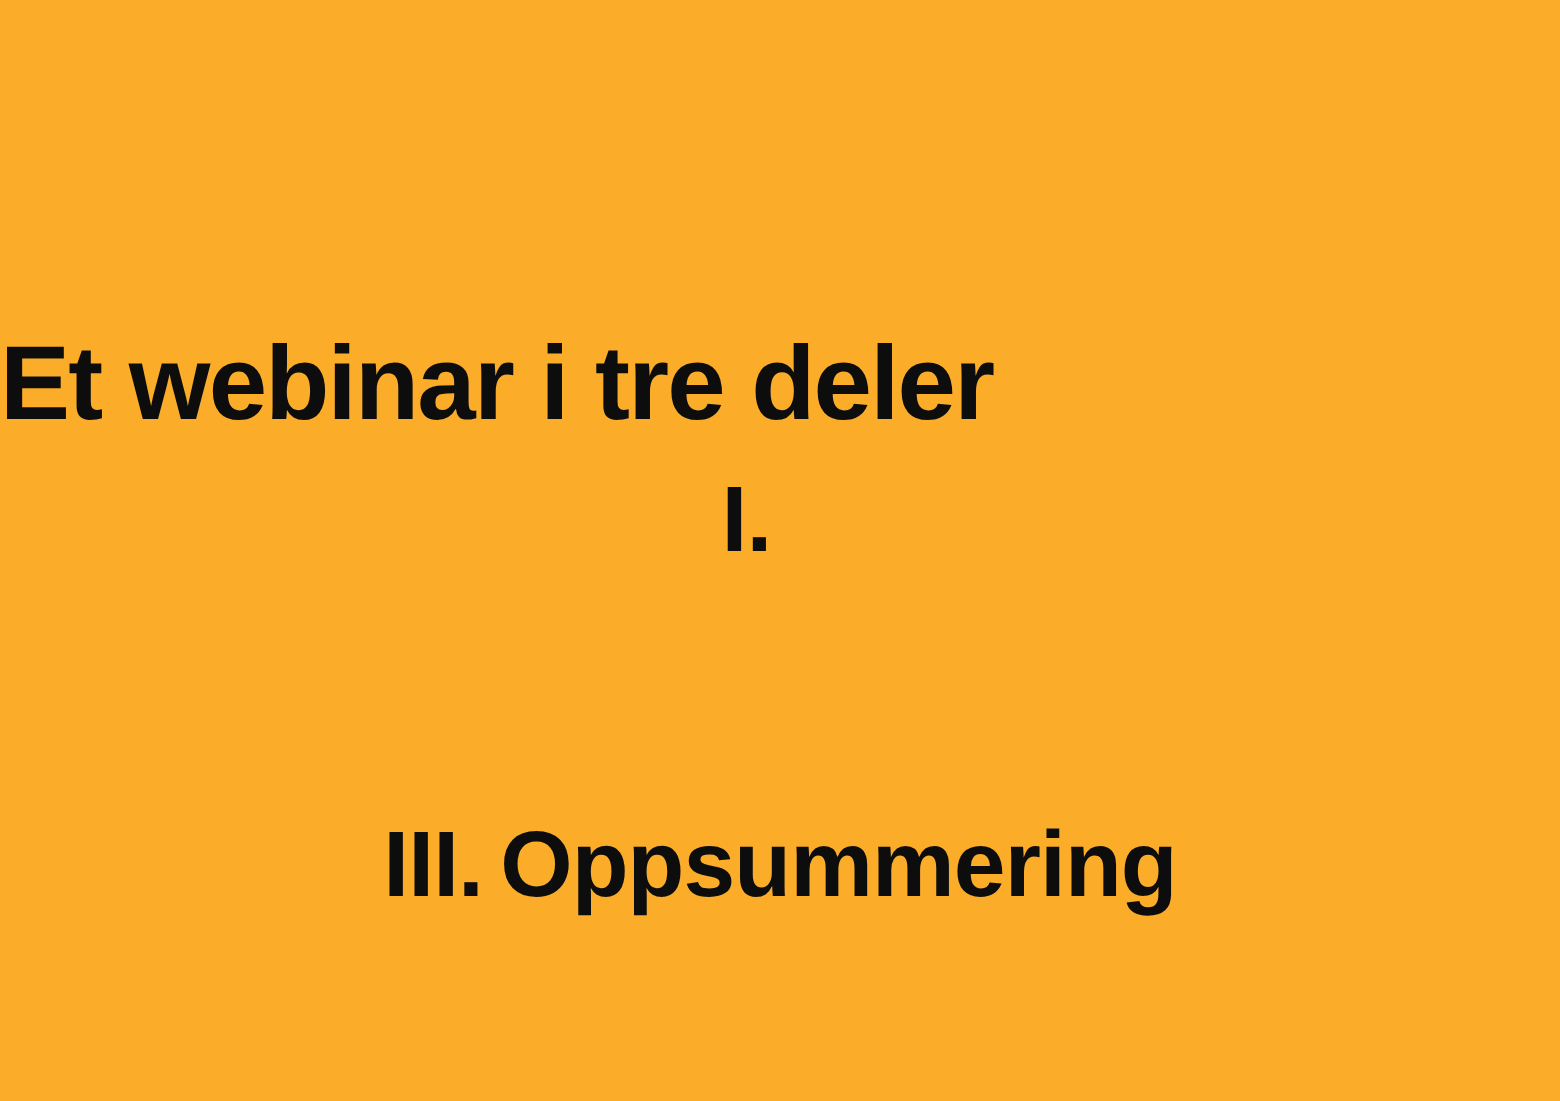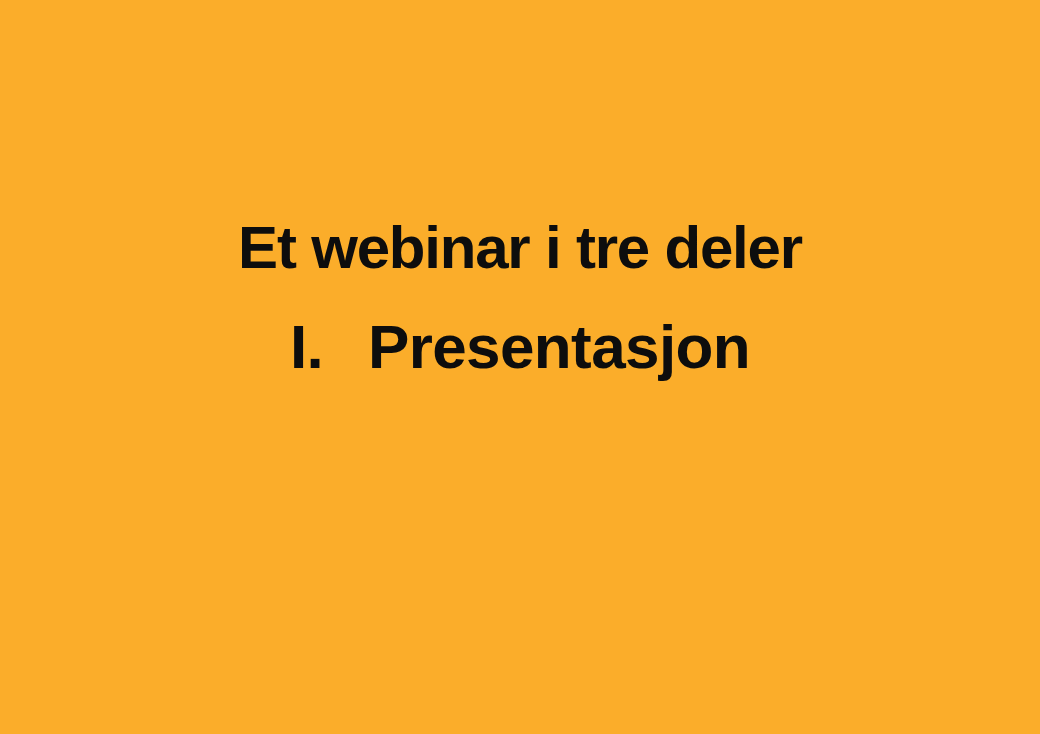--- a/index.html
+++ b/index.html
@@ -26,24 +26,23 @@
     flex-direction: column;
     align-items: center;
   }
 
   
   .slide-title {
     position: absolute;
     top: 158px;
     left: 0;
     width: 1040px;
-    text-align: center;
     color: #0d0d0d;
     font-family: "Liberation Sans", sans-serif;
-    font-size: 60px;
+    font-size: 70px;
     font-weight: 700;
     line-height: 100px;
     letter-spacing: -1.2px;
     white-space: nowrap;
   }
 
   
   .agenda {
     position: absolute;
     top: 316px;
@@ -85,22 +84,25 @@
 <body style="background: rgb(251, 173, 42);">
 
 <div class="slide" style="background: rgb(251, 173, 42); color: rgb(13, 13, 13);">
 
   <h1 class="slide-title">Et webinar i tre deler</h1>
 
   <ul class="agenda">
 
     <li class="agenda-item">
       <span class="agenda-numeral">I.</span>
-      <span class="agenda-label">Presentasjon</span>
     </li>
 
     <li class="agenda-item">
     </li>
 
+    <li class="agenda-item">
+      <span class="agenda-numeral">III.</span>
+      <span class="agenda-label">Oppsummering</span>
+    </li>
 
   </ul>
 
 </div>
 
 </body></html>

